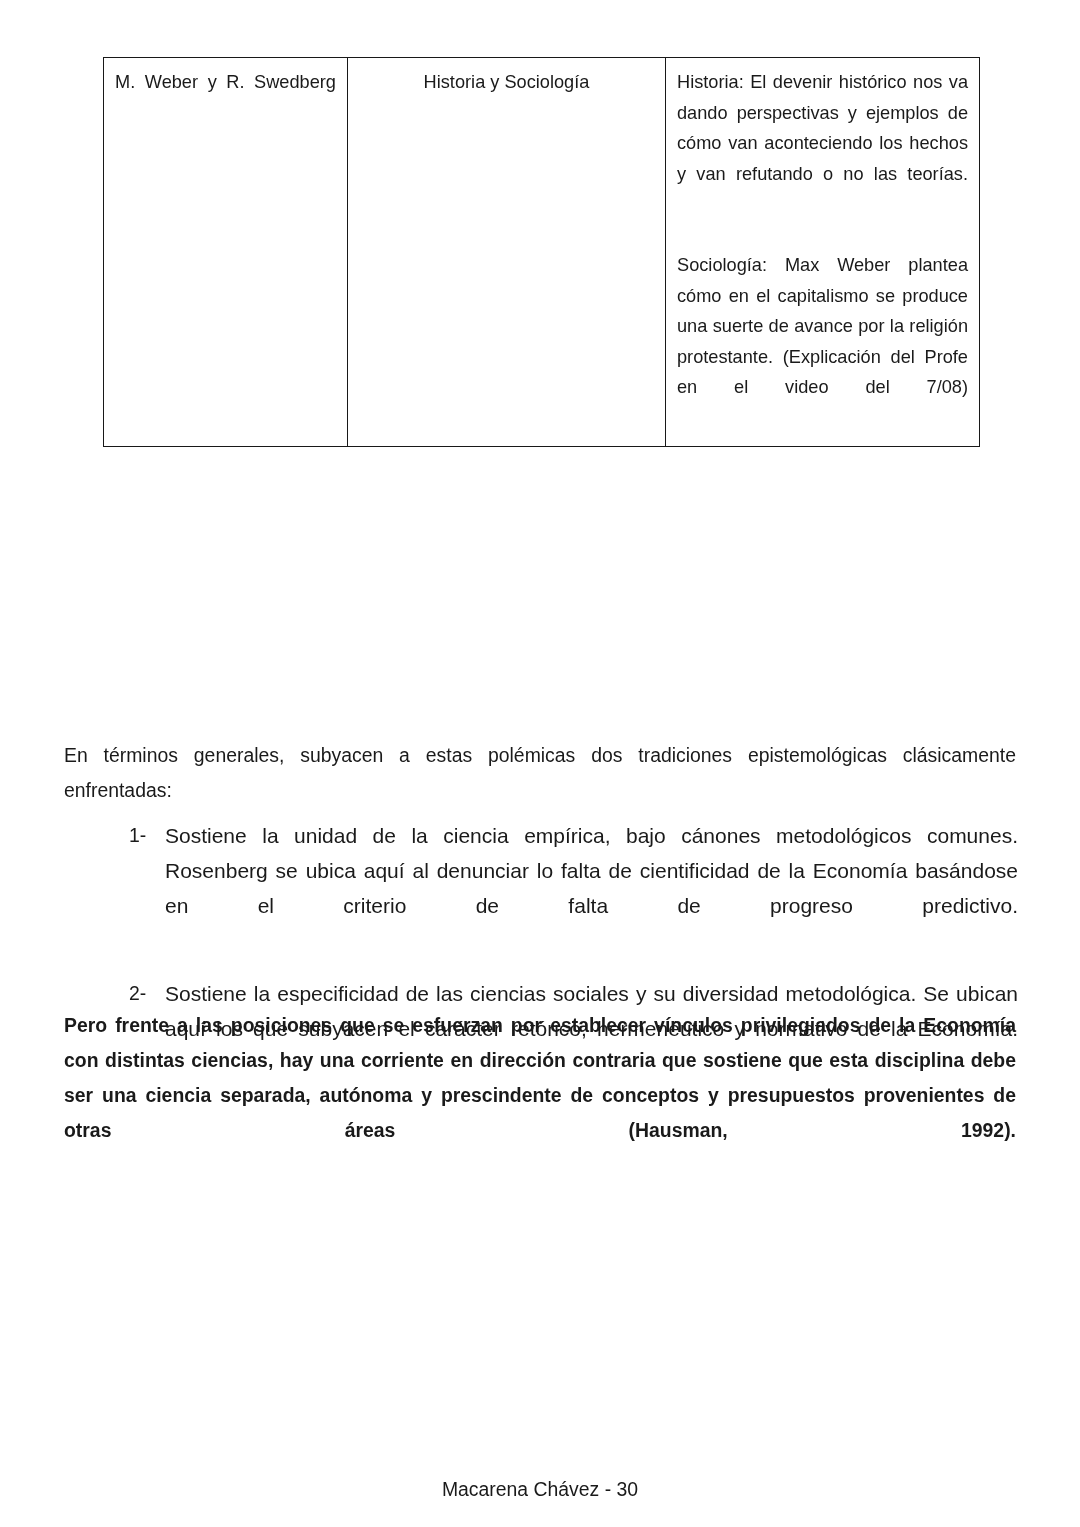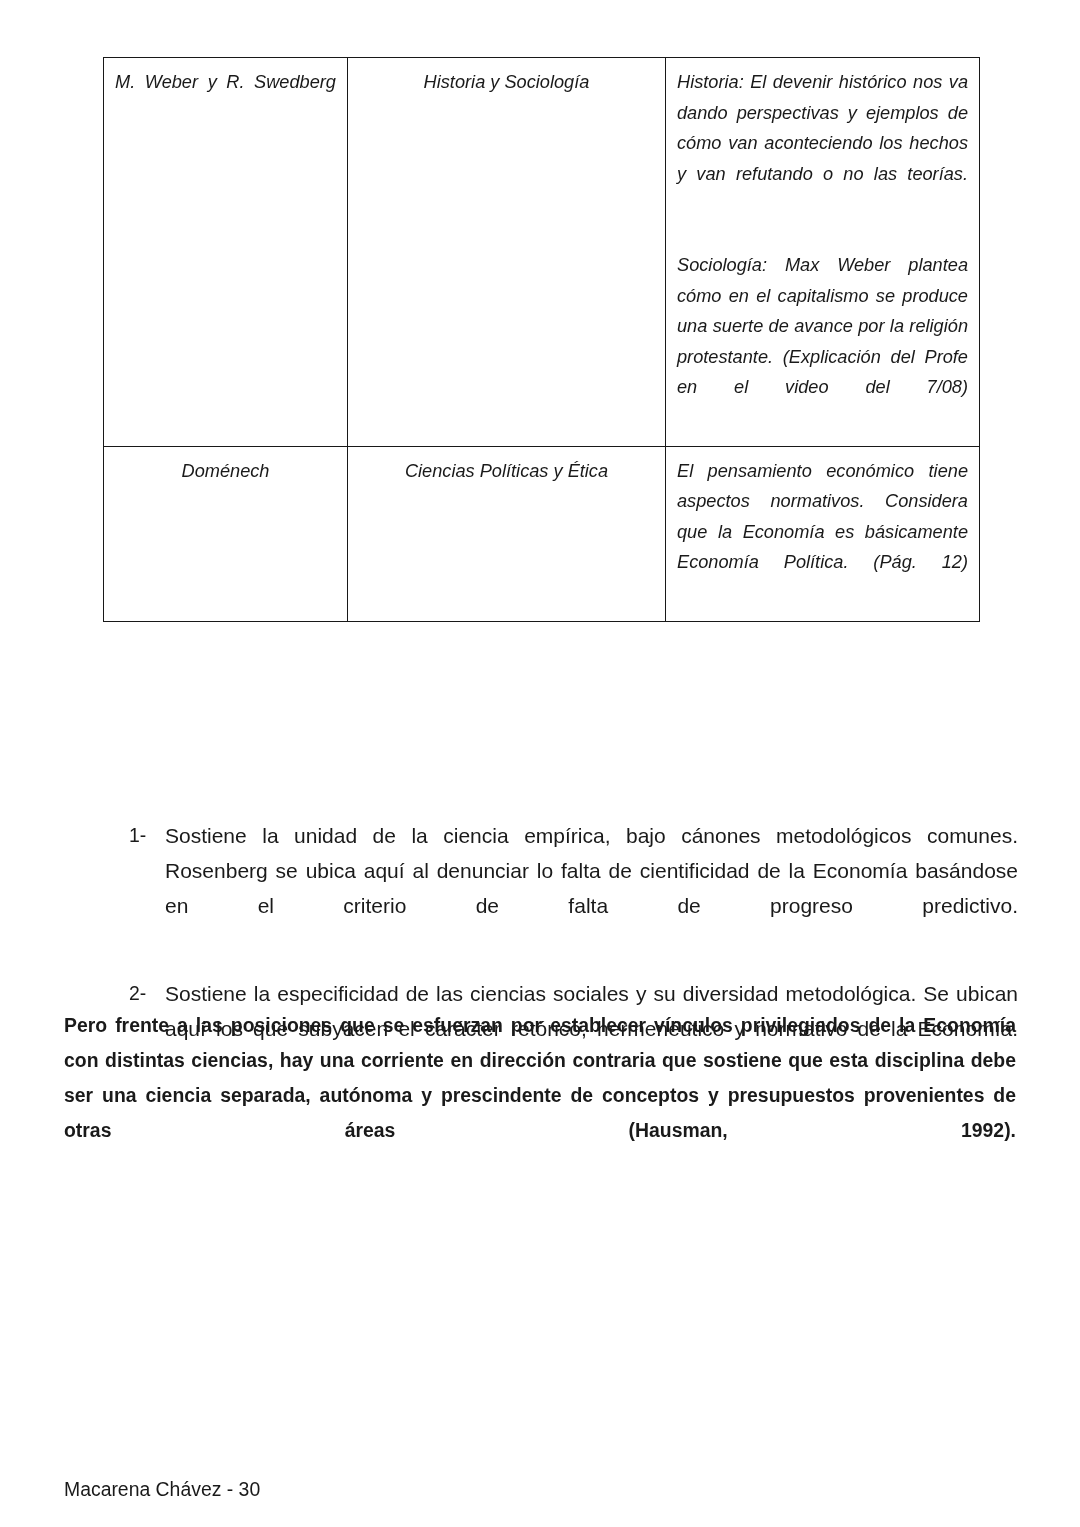--- a/index.html
+++ b/index.html
@@ -47,21 +47,20 @@
   }
   col.c1 { width: 244px; }
   col.c2 { width: 318px; }
   col.c3 { width: 314px; }
 
   .cell-p {
     margin: 0;
     text-align: justify;
     text-justify: inter-word;
     hyphens: none;
-    font-style: italic;
   }
   .cell-p + .cell-p {
     margin-top: 30px;
   }
   
   .cell-p::after {
     content: "";
     display: inline-block;
     width: 100%;
   }
@@ -126,21 +125,21 @@
   }
 
   #closing-para { top: 1008px; font-weight: bold; }
 
   
   .footer {
     position: absolute;
     left: 64px;
     right: 64px;
     top: 1476px;
-    text-align: left;
+    text-align: center;
     font-size: 19.4px;
     line-height: 26px;
     color: #1a1a1a;
   }
 </style>
 </head>
 <body>
 
 <div class="page">
 
@@ -158,36 +157,28 @@
           </td>
           <td>
             <p class="cell-p nojust">Historia y Sociología</p>
           </td>
           <td>
             <p class="cell-p">Historia: El devenir histórico nos va dando perspectivas y ejemplos de cómo van aconteciendo los hechos y van refutando o no las teorías.</p>
             <p class="cell-p">Sociología: Max Weber plantea cómo en el capitalismo se produce una suerte de avance por la religión protestante. (Explicación del Profe en el video del 7/08)</p>
           </td>
         </tr>
 
-        <tr class="row2">
-          <td>
-            <p class="cell-p nojust">Doménech</p>
-          </td>
-          <td>
-            <p class="cell-p nojust">Ciencias Políticas y Ética</p>
-          </td>
-          <td>
-            <p class="cell-p">El pensamiento económico tiene aspectos normativos. Considera que la Economía es básicamente Economía Política. (Pág. 12)</p>
-          </td>
-        </tr>
 
       </tbody>
     </table>
   </div>
 
+  <div class="body-block" id="intro-para">
+    <p class="para">En términos generales, subyacen a estas polémicas dos tradiciones epistemológicas clásicamente enfrentadas:</p>
+  </div>
 
   <div class="list-block">
     <div class="list-item">
       <span class="list-marker">1-</span>
       <span class="list-text">Sostiene la unidad de la ciencia empírica, bajo cánones metodológicos comunes. Rosenberg se ubica aquí al denunciar lo falta de cientificidad de la Economía basándose en el criterio de falta de progreso predictivo.</span>
     </div>
     <div class="list-item">
       <span class="list-marker">2-</span>
       <span class="list-text">Sostiene la especificidad de las ciencias sociales y su diversidad metodológica. Se ubican aquí los que subyacen el carácter retórico, hermenéutico y normativo de la Economía.</span>
     </div>

